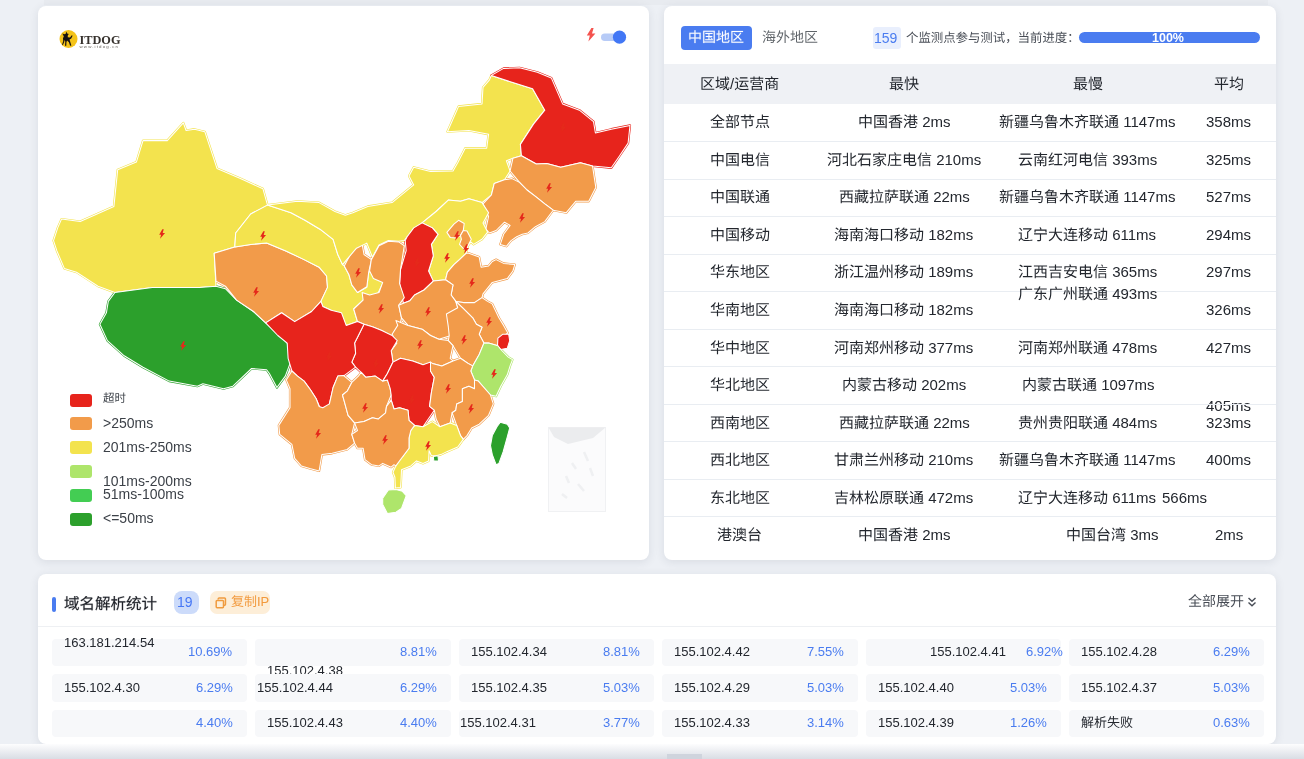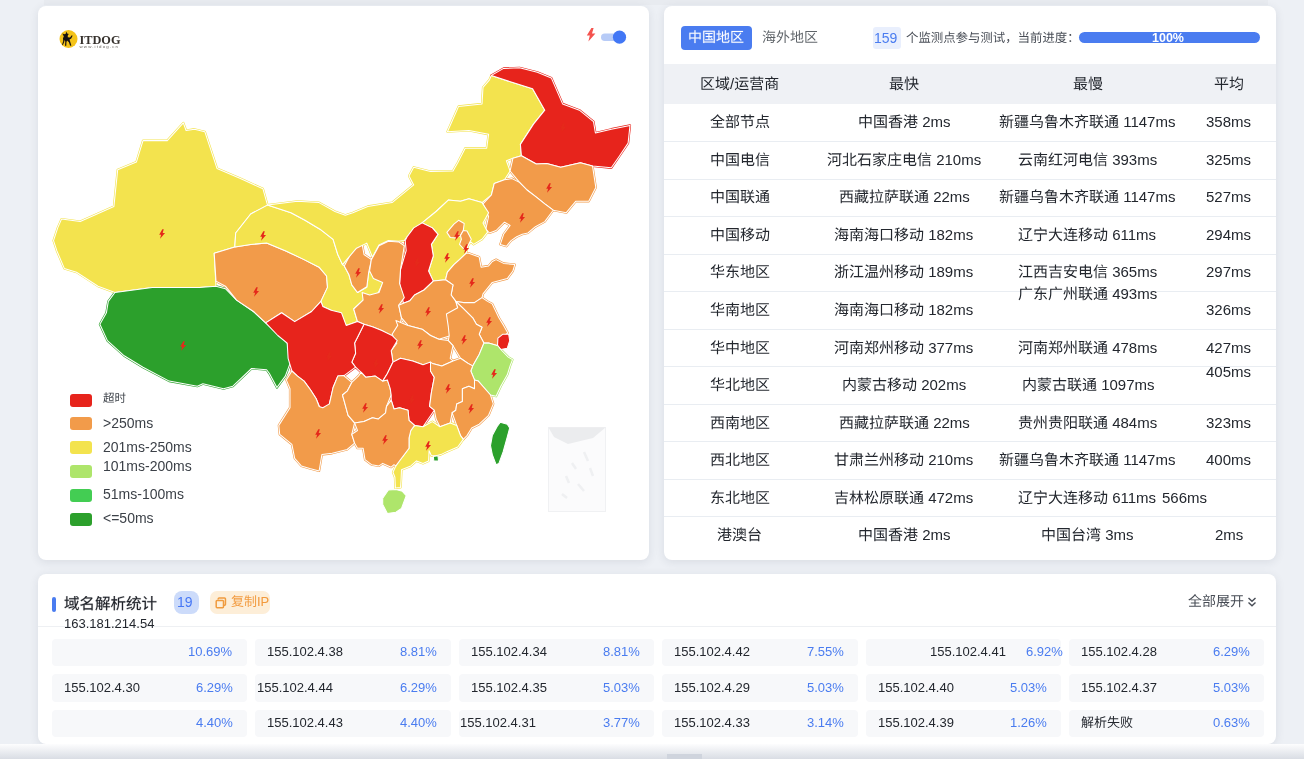--- a/index.html
+++ b/index.html
@@ -233,21 +233,21 @@
         <text x="0.0" y="12" font-family="Liberation Sans" font-size="14" fill="#3c4148" xml:space="preserve">&gt;250ms</text>
       </svg>
     </div>
     <div style="position:absolute;left:70px;top:441.1px;width:22px;height:13px;background:#f3e34e;border-radius:3px;"></div>
     <div style="position:absolute;left:103.0px;top:439.6px">
       <svg width="91" height="16" viewBox="0 0 91 16" style="display:block">
         <text x="0.0" y="12" font-family="Liberation Sans" font-size="14" fill="#3c4148" xml:space="preserve">201ms-250ms</text>
       </svg>
     </div>
     <div style="position:absolute;left:70px;top:464.9px;width:22px;height:13px;background:#aee56b;border-radius:3px;"></div>
-    <div style="position:absolute;left:103.0px;top:459px">
+    <div style="position:absolute;left:103.0px;top:474px">
       <svg width="91" height="16" viewBox="0 0 91 16" style="display:block">
         <text x="0.0" y="12" font-family="Liberation Sans" font-size="14" fill="#3c4148" xml:space="preserve">101ms-200ms</text>
       </svg>
     </div>
     <div style="position:absolute;left:70px;top:488.7px;width:22px;height:13px;background:#43cd53;border-radius:3px;"></div>
     <div style="position:absolute;left:103.0px;top:487.2px">
       <svg width="83" height="16" viewBox="0 0 83 16" style="display:block">
         <text x="0.0" y="12" font-family="Liberation Sans" font-size="14" fill="#3c4148" xml:space="preserve">51ms-100ms</text>
       </svg>
     </div>
@@ -609,21 +609,21 @@
     <div style="position:absolute;left:1021.5px;top:377.0px">
       <svg width="135" height="17" viewBox="0 0 135 17" style="display:block">
         <use href="#g74" transform="translate(0.0 13) scale(0.0150 -0.0150)" fill="#23272e"></use>
         <use href="#g75" transform="translate(15.0 13) scale(0.0150 -0.0150)" fill="#23272e"></use>
         <use href="#g76" transform="translate(30.0 13) scale(0.0150 -0.0150)" fill="#23272e"></use>
         <use href="#g41" transform="translate(45.0 13) scale(0.0150 -0.0150)" fill="#23272e"></use>
         <use href="#g42" transform="translate(60.0 13) scale(0.0150 -0.0150)" fill="#23272e"></use>
         <text x="75.0" y="13" font-family="Liberation Sans" font-size="15" fill="#23272e" xml:space="preserve"> 1097ms</text>
       </svg>
     </div>
-    <div style="position:absolute;left:1206.0px;top:364px">
+    <div style="position:absolute;left:1206.0px;top:398px">
       <svg width="48" height="17" viewBox="0 0 48 17" style="display:block">
         <text x="0.0" y="13" font-family="Liberation Sans" font-size="15" fill="#23272e" xml:space="preserve">405ms</text>
       </svg>
     </div>
     <div style="position:absolute;left:664px;top:403.82px;width:612px;height:1px;background:#e9edf2;"></div>
     <div style="position:absolute;left:710.0px;top:414.6px">
       <svg width="62" height="17" viewBox="0 0 62 17" style="display:block">
         <use href="#g53" transform="translate(0.0 13) scale(0.0150 -0.0150)" fill="#23272e"></use>
         <use href="#g51" transform="translate(15.0 13) scale(0.0150 -0.0150)" fill="#23272e"></use>
         <use href="#g4" transform="translate(30.0 13) scale(0.0150 -0.0150)" fill="#23272e"></use>
@@ -741,21 +741,21 @@
     </div>
     <div style="position:absolute;left:857.5px;top:527.2px">
       <svg width="95" height="17" viewBox="0 0 95 17" style="display:block">
         <use href="#g2" transform="translate(0.0 13) scale(0.0150 -0.0150)" fill="#23272e"></use>
         <use href="#g3" transform="translate(15.0 13) scale(0.0150 -0.0150)" fill="#23272e"></use>
         <use href="#g33" transform="translate(30.0 13) scale(0.0150 -0.0150)" fill="#23272e"></use>
         <use href="#g34" transform="translate(45.0 13) scale(0.0150 -0.0150)" fill="#23272e"></use>
         <text x="60.0" y="13" font-family="Liberation Sans" font-size="15" fill="#23272e" xml:space="preserve"> 2ms</text>
       </svg>
     </div>
-    <div style="position:absolute;left:1041px;top:527.2px">
+    <div style="position:absolute;left:1066px;top:527.2px">
       <svg width="95" height="17" viewBox="0 0 95 17" style="display:block">
         <use href="#g2" transform="translate(0.0 13) scale(0.0150 -0.0150)" fill="#23272e"></use>
         <use href="#g3" transform="translate(15.0 13) scale(0.0150 -0.0150)" fill="#23272e"></use>
         <use href="#g86" transform="translate(30.0 13) scale(0.0150 -0.0150)" fill="#23272e"></use>
         <use href="#g87" transform="translate(45.0 13) scale(0.0150 -0.0150)" fill="#23272e"></use>
         <text x="60.0" y="13" font-family="Liberation Sans" font-size="15" fill="#23272e" xml:space="preserve"> 3ms</text>
       </svg>
     </div>
     <div style="position:absolute;left:1214.5px;top:527.2px">
       <svg width="31" height="17" viewBox="0 0 31 17" style="display:block">
@@ -801,32 +801,32 @@
         <use href="#g95" transform="translate(28.0 12) scale(0.0140 -0.0140)" fill="#474c55"></use>
         <use href="#g96" transform="translate(42.0 12) scale(0.0140 -0.0140)" fill="#474c55"></use>
       </svg>
     </div>
     <div style="position:absolute;left:1246px;top:595px">
       <svg width="12" height="14" viewBox="0 0 12 14" style="display:block">
         <path d="M2.5 3 L6 6.2 L9.5 3 M2.5 7.5 L6 10.7 L9.5 7.5" fill="none" stroke="#474c55" stroke-width="1.4"></path>
       </svg>
     </div>
     <div style="position:absolute;left:52px;top:638.5px;width:195.4px;height:27.5px;background:#f7f8fa;border-radius:4px;"></div>
-    <div style="position:absolute;left:64.0px;top:617px">
+    <div style="position:absolute;left:64.0px;top:636px">
       <svg width="93" height="15" viewBox="0 0 93 15" style="display:block">
         <text x="0.0" y="11" font-family="Liberation Sans" font-size="13" fill="#23272e" xml:space="preserve">163.181.214.54</text>
       </svg>
     </div>
     <div style="position:absolute;left:188.4px;top:645.0px">
       <svg width="47" height="15" viewBox="0 0 47 15" style="display:block">
         <text x="0.0" y="11" font-family="Liberation Sans" font-size="13" fill="#4a7cf0" xml:space="preserve">10.69%</text>
       </svg>
     </div>
     <div style="position:absolute;left:255.4px;top:638.5px;width:195.4px;height:27.5px;background:#f7f8fa;border-radius:4px;"></div>
-    <div style="position:absolute;left:267.4px;top:645.0px">
+    <div style="position:absolute;left:267.4px;top:664px">
       <svg width="78" height="15" viewBox="0 0 78 15" style="display:block">
         <text x="0.0" y="11" font-family="Liberation Sans" font-size="13" fill="#23272e" xml:space="preserve">155.102.4.38</text>
       </svg>
     </div>
     <div style="position:absolute;left:399.8px;top:645.0px">
       <svg width="39" height="15" viewBox="0 0 39 15" style="display:block">
         <text x="0.0" y="11" font-family="Liberation Sans" font-size="13" fill="#4a7cf0" xml:space="preserve">8.81%</text>
       </svg>
     </div>
     <div style="position:absolute;left:458.8px;top:638.5px;width:195.4px;height:27.5px;background:#f7f8fa;border-radius:4px;"></div>

